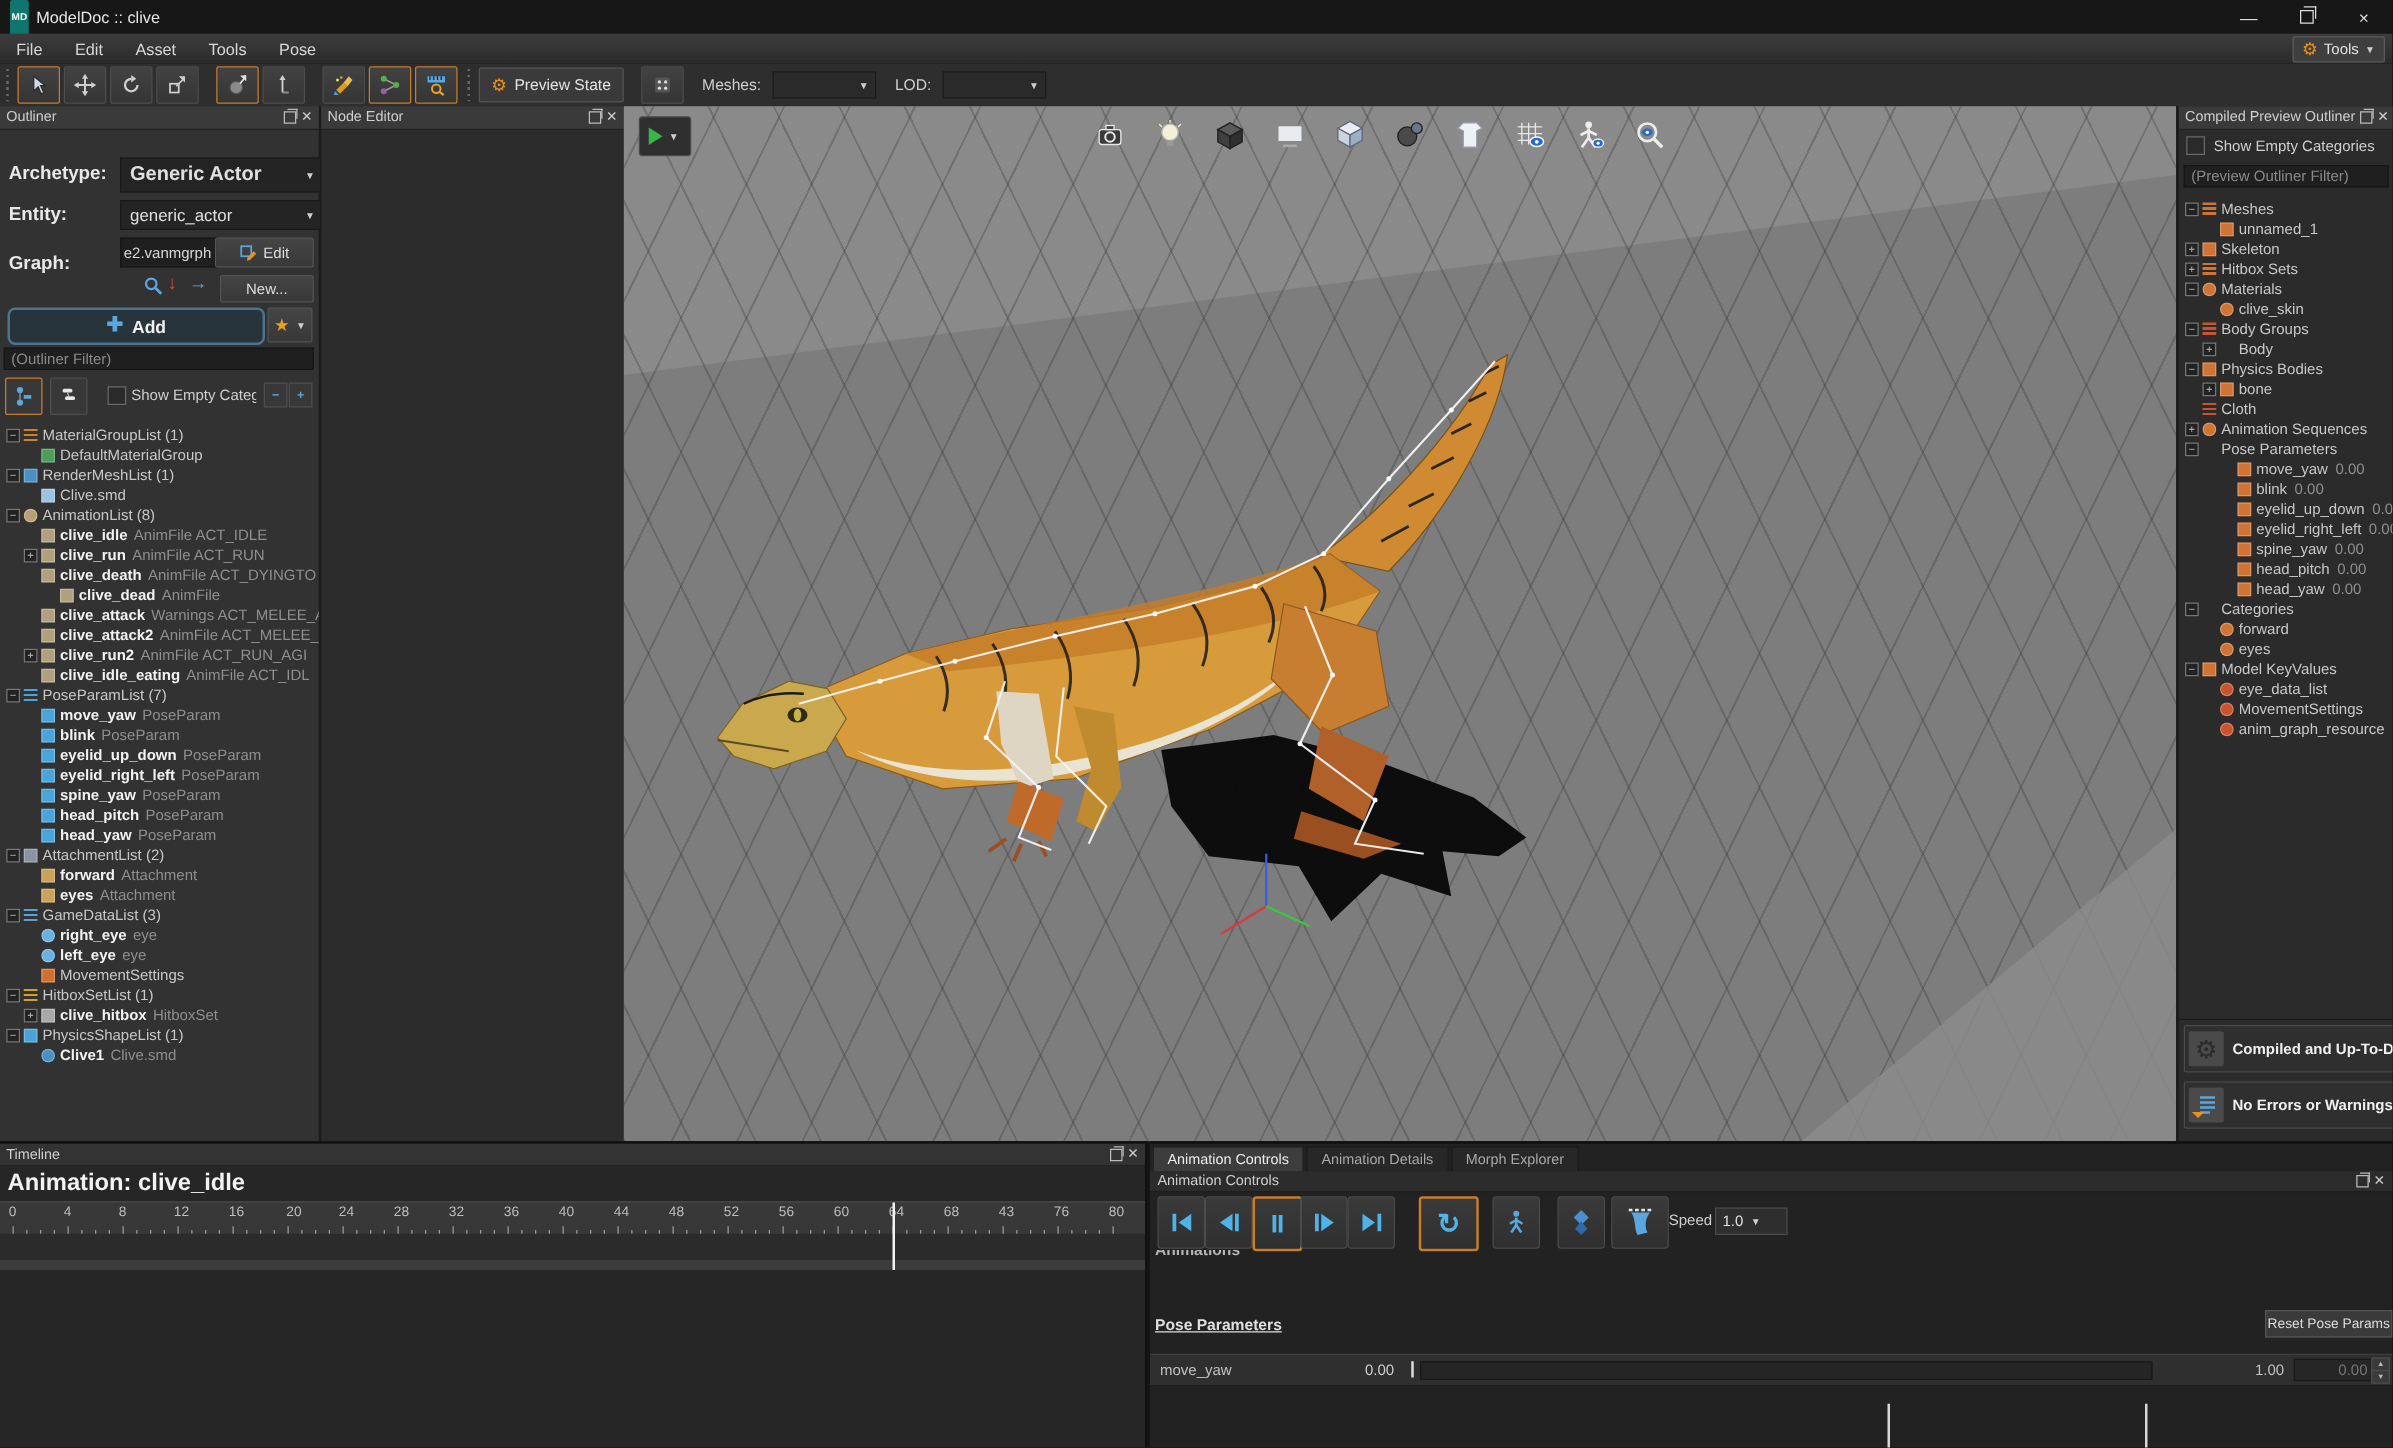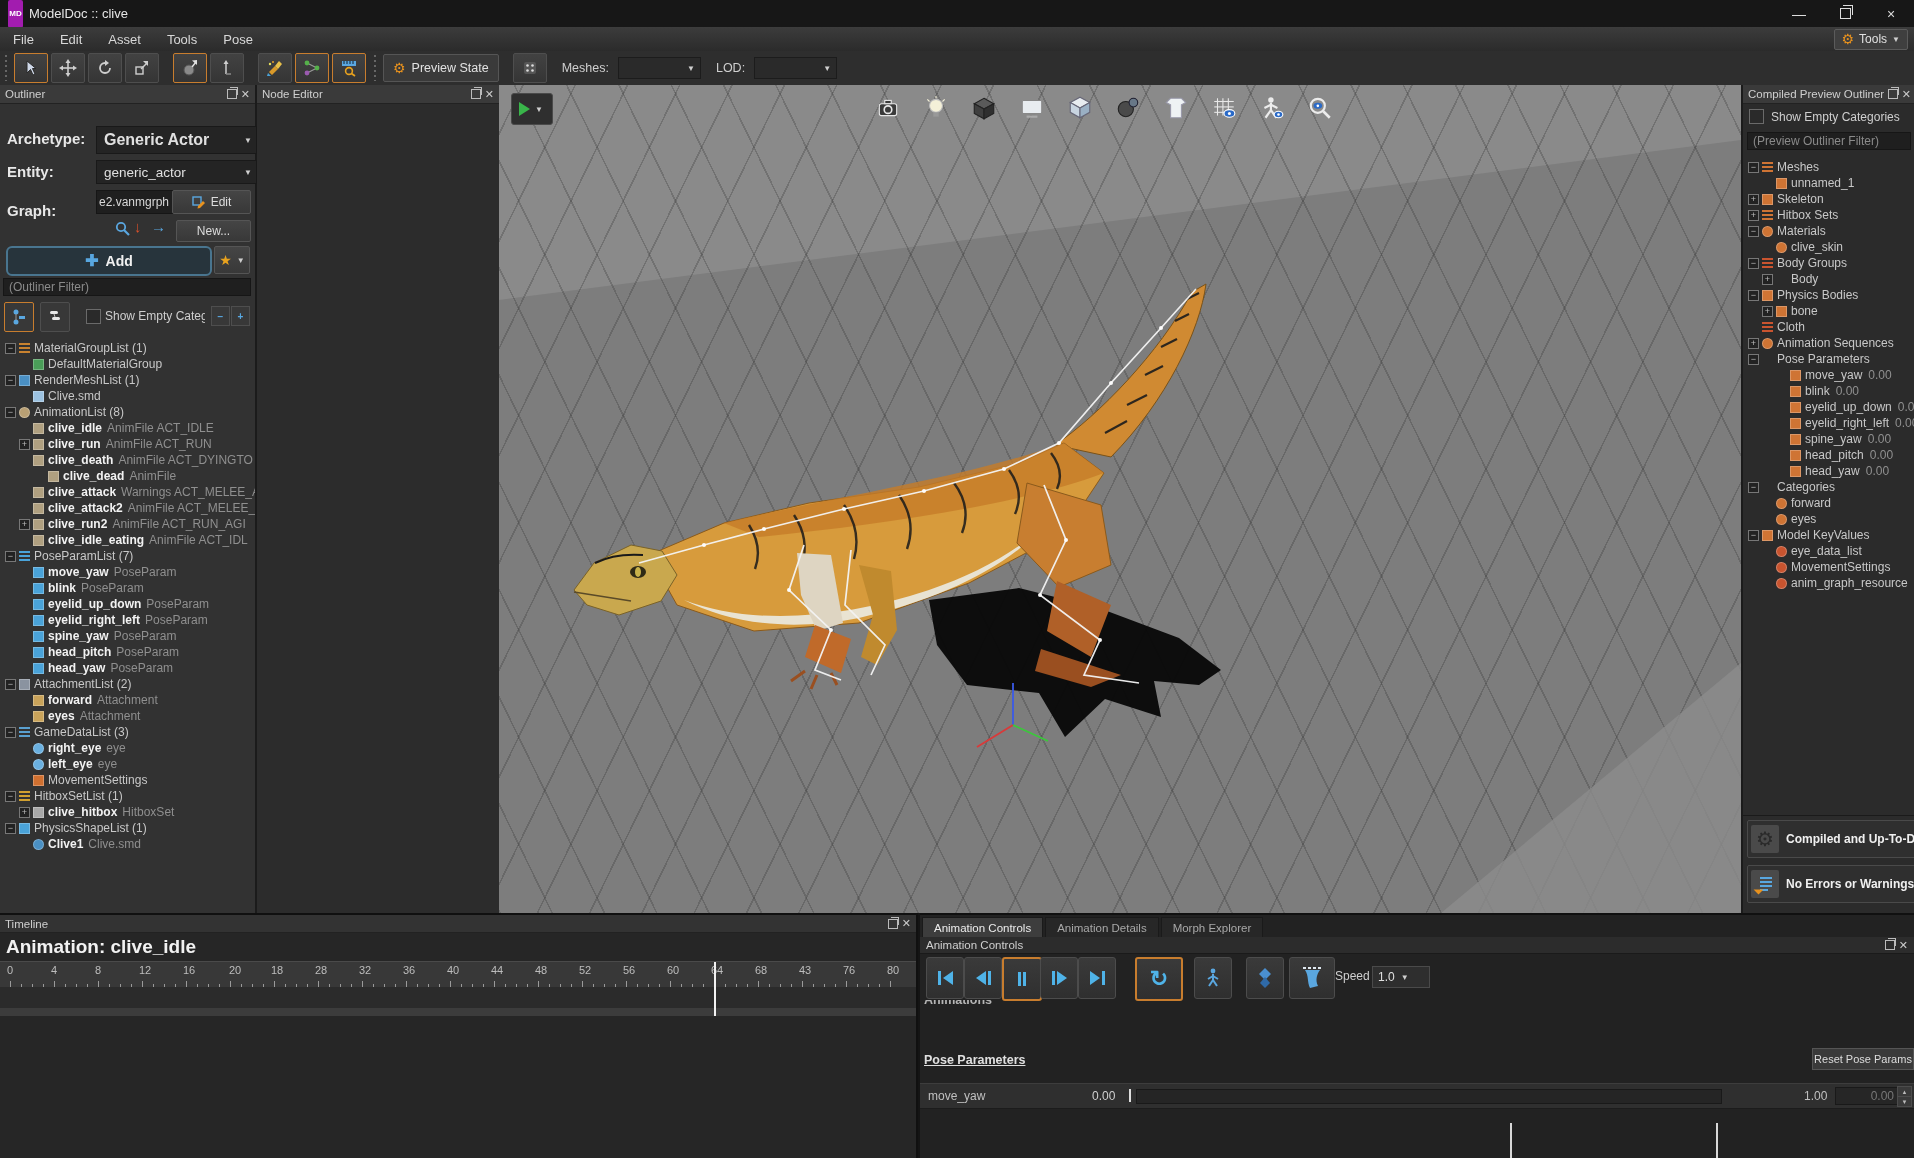--- a/index.html
+++ b/index.html
@@ -2,21 +2,21 @@
 <html><head>
 <meta charset="utf-8">
 <style>
   html,body{margin:0;padding:0;background:#141414;}
   body{width:1914px;height:1158px;position:relative;overflow:hidden;
        font-family:"Liberation Sans",sans-serif;color:#c8c8c8;font-size:12px;
        -webkit-font-smoothing:antialiased;}
   .abs{position:absolute;}
   
   #titlebar{left:0;top:0;width:1914px;height:27px;background:#171717;display:flex;align-items:center;}
-  #appicon{width:15px;height:28px;margin:0 6px 0 8px;background:#a21caf;border-radius:2px;
+  #appicon{width:15px;height:28px;margin:0 6px 0 8px;background:#0f766e;border-radius:2px;
            color:#fff;font-size:8px;font-weight:bold;display:flex;align-items:center;justify-content:center;}
   #apptitle{color:#e6e6e6;font-size:13px;}
   #winbtns{margin-left:auto;display:flex;height:100%;}
   .winbtn{width:46px;height:100%;display:flex;align-items:center;justify-content:center;color:#ddd;font-size:14px;}
   .restore-sq{width:9px;height:9px;border:1px solid #ddd;position:relative;}
   .restore-sq:before{content:"";position:absolute;left:2px;top:-4px;width:9px;height:9px;border:1px solid #ddd;border-bottom:none;border-left:none;}
   #menubar{left:0;top:27px;width:1914px;height:24px;background:linear-gradient(#3c3c3c,#2b2b2b);
            display:flex;align-items:center;border-bottom:1px solid #1d1d1d;}
   .menuitem{padding:0 13px;color:#d8d8d8;font-size:13px;height:100%;display:flex;align-items:center;}
   #tools-dd{margin-left:auto;margin-right:6px;height:19px;background:#3f3f3f;border:1px solid #5b5b5b;
@@ -934,21 +934,21 @@
       <div class="rlabel" style="left: 183px;">16</div>
       <div class="rtick" style="left: 197px;"></div>
       <div class="rtick" style="left: 208px;"></div>
       <div class="rtick" style="left: 219px;"></div>
       <div class="rtick major" style="left: 230px;"></div>
       <div class="rlabel" style="left: 229px;">20</div>
       <div class="rtick" style="left: 241px;"></div>
       <div class="rtick" style="left: 252px;"></div>
       <div class="rtick" style="left: 263px;"></div>
       <div class="rtick major" style="left: 274px;"></div>
-      <div class="rlabel" style="left: 271px;">18</div>
+      <div class="rlabel" style="left: 271px;">24</div>
       <div class="rtick" style="left: 285px;"></div>
       <div class="rtick" style="left: 296px;"></div>
       <div class="rtick" style="left: 307px;"></div>
       <div class="rtick major" style="left: 318px;"></div>
       <div class="rlabel" style="left: 315px;">28</div>
       <div class="rtick" style="left: 329px;"></div>
       <div class="rtick" style="left: 340px;"></div>
       <div class="rtick" style="left: 351px;"></div>
       <div class="rtick major" style="left: 362px;"></div>
       <div class="rlabel" style="left: 359px;">32</div>

